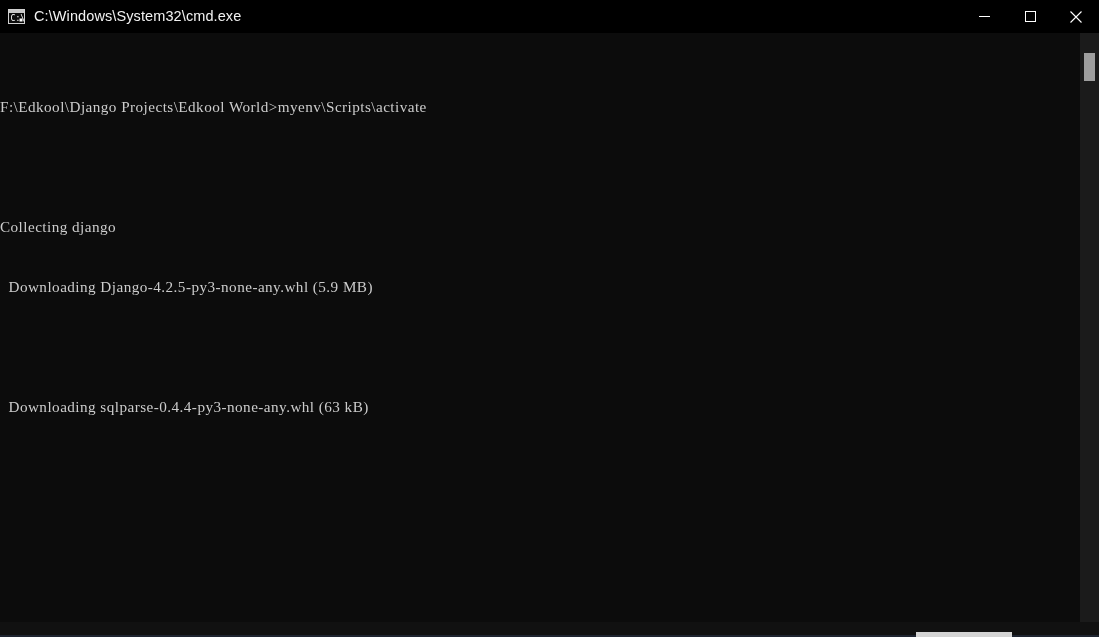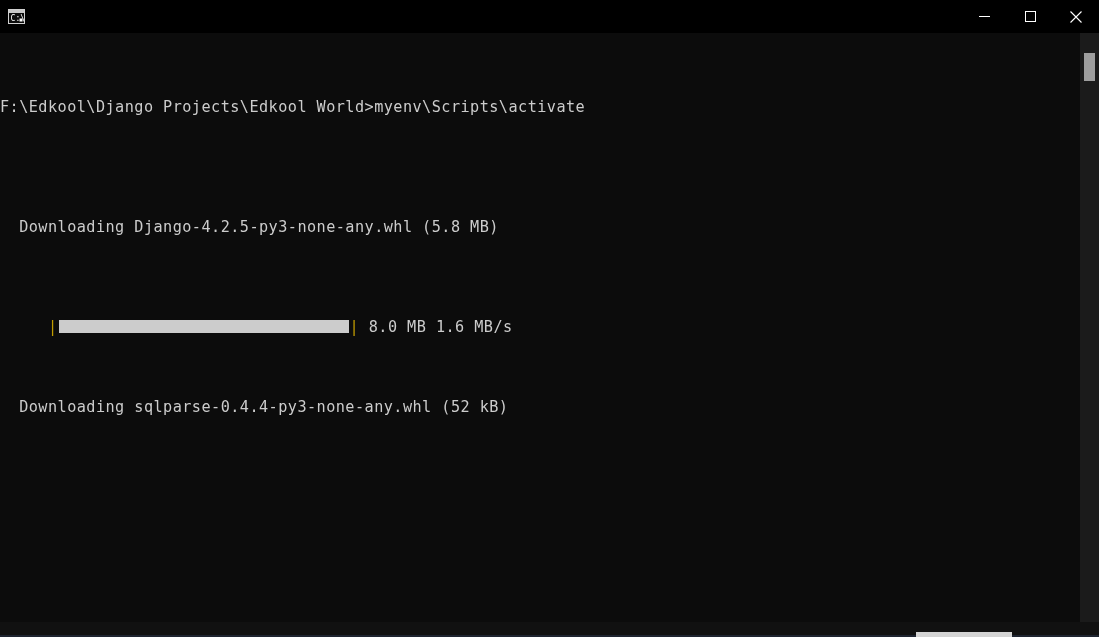--- a/index.html
+++ b/index.html
@@ -87,20 +87,21 @@
     font-size: 15.2px;
     line-height: 20px;
     letter-spacing: 0.45px;
     white-space: pre;
     color: #cccccc;
   }
   .row {
     height: 20px;
     line-height: 20px;
     white-space: pre;
+    font-family: Liberation Serif, serif;
   }
   .c-white  { color: #cccccc; }
   .pbar {
     display: inline-block;
     vertical-align: middle;
     height: 13px;
     background: #cccccc;
     margin: 0 1px 2px 1px;
   }
   .pipe { color: #c19c00; }
@@ -152,20 +153,21 @@
   <div id="titlebar" style="background: rgb(0, 0, 0);">
     <div id="titlebar-left">
       <span id="app-icon">
         <svg width="17" height="15" viewBox="0 0 17 15">
           <rect x="0.5" y="0.5" width="16" height="14" fill="#0c0c0c" stroke="#d0d0d0" stroke-width="1"></rect>
           <rect x="1" y="1" width="15" height="3" fill="#c8c8c8"></rect>
           <text x="2.6" y="12" font-family="DejaVu Sans Mono, monospace" font-size="8" fill="#ffffff">C:\</text>
           <rect x="11.5" y="9.5" width="3" height="3" fill="#ffffff"></rect>
         </svg>
       </span>
+      <span id="title-text">C:\Windows\System32\cmd.exe</span>
     </div>
 
     <div class="winbtn">
       <svg width="11" height="11" viewBox="0 0 11 11">
         <rect x="0" y="5" width="11" height="1" fill="#ffffff"></rect>
       </svg>
     </div>
     <div class="winbtn">
       <svg width="11" height="11" viewBox="0 0 11 11">
         <rect x="0.5" y="0.5" width="10" height="10" fill="none" stroke="#ffffff" stroke-width="1"></rect>
@@ -176,26 +178,26 @@
         <path d="M0.5 0.5 L11.5 11.5 M11.5 0.5 L0.5 11.5" stroke="#ffffff" stroke-width="1.1" fill="none"></path>
       </svg>
     </div>
   </div>
 
   <div id="console" style="background: rgb(12, 12, 12);">
     <div id="screen" style="color: rgb(204, 204, 204);">
 
       <div class="row c-white">F:\Edkool\Django Projects\Edkool World&gt;myenv\Scripts\activate</div>
       <div class="row c-white"></div>
-      <div class="row c-white">  Downloading Django-4.2.5-py3-none-any.whl (5.8 MB)</div>
-
-      
-      <div class="row"><span>     </span><span class="pipe" style="color: rgb(193, 156, 0);">|</span><span class="pbar" id="pbar-0" style="width: 290px; background: rgb(204, 204, 204);"></span><span class="pipe" style="color: rgb(193, 156, 0);">|</span><span class="c-white"> 8.0 MB 1.6 MB/s</span></div>
-
-      <div class="row c-white">  Downloading sqlparse-0.4.4-py3-none-any.whl (52 kB)</div>
+      <div class="row c-white">Collecting django</div>
+      <div class="row c-white">  Downloading Django-4.2.5-py3-none-any.whl (5.9 MB)</div>
+
+      
+
+      <div class="row c-white">  Downloading sqlparse-0.4.4-py3-none-any.whl (63 kB)</div>
 
       
       
 
       
       
       
       
       
       

